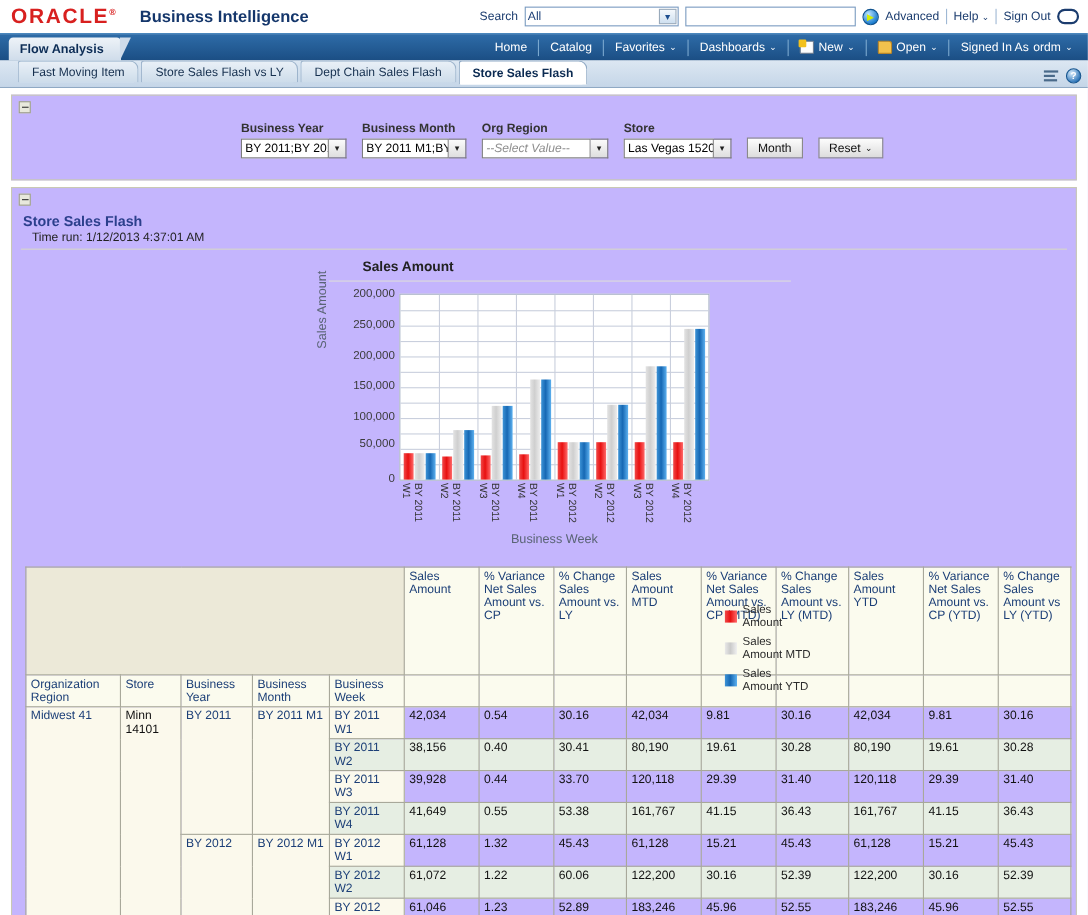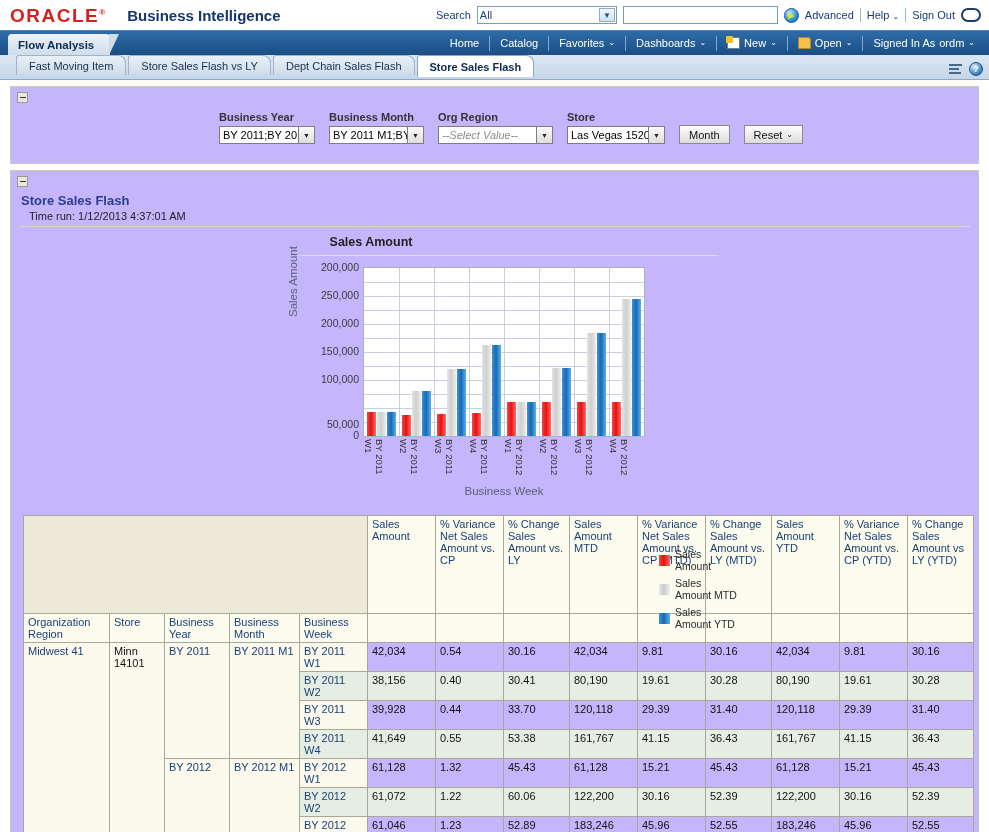--- a/index.html
+++ b/index.html
@@ -409,21 +409,21 @@
       <div class="chart-title">Sales Amount</div>
       <div class="chart-title-rule"></div>
 
       <div class="yaxis-title">Sales Amount</div>
       <div class="ylabels" id="ylabels">
           <div style="top: 1px;">200,000</div>
           <div style="top: 29px;">250,000</div>
           <div style="top: 57px;">200,000</div>
           <div style="top: 85px;">150,000</div>
           <div style="top: 113px;">100,000</div>
-          <div style="top: 158px; margin-left: 47px;">50,000</div>
+          <div style="top: 137px; margin-left: 47px;">50,000</div>
           <div style="top: 169px;">0</div>
         </div>
 
       <div class="plot-area" id="plot">
           <div class="gridline" style="top: 154px;"></div>
           <div class="gridline" style="top: 140px;"></div>
           <div class="gridline" style="top: 126px;"></div>
           <div class="gridline" style="top: 112px;"></div>
           <div class="gridline" style="top: 98px;"></div>
           <div class="gridline" style="top: 84px;"></div>

